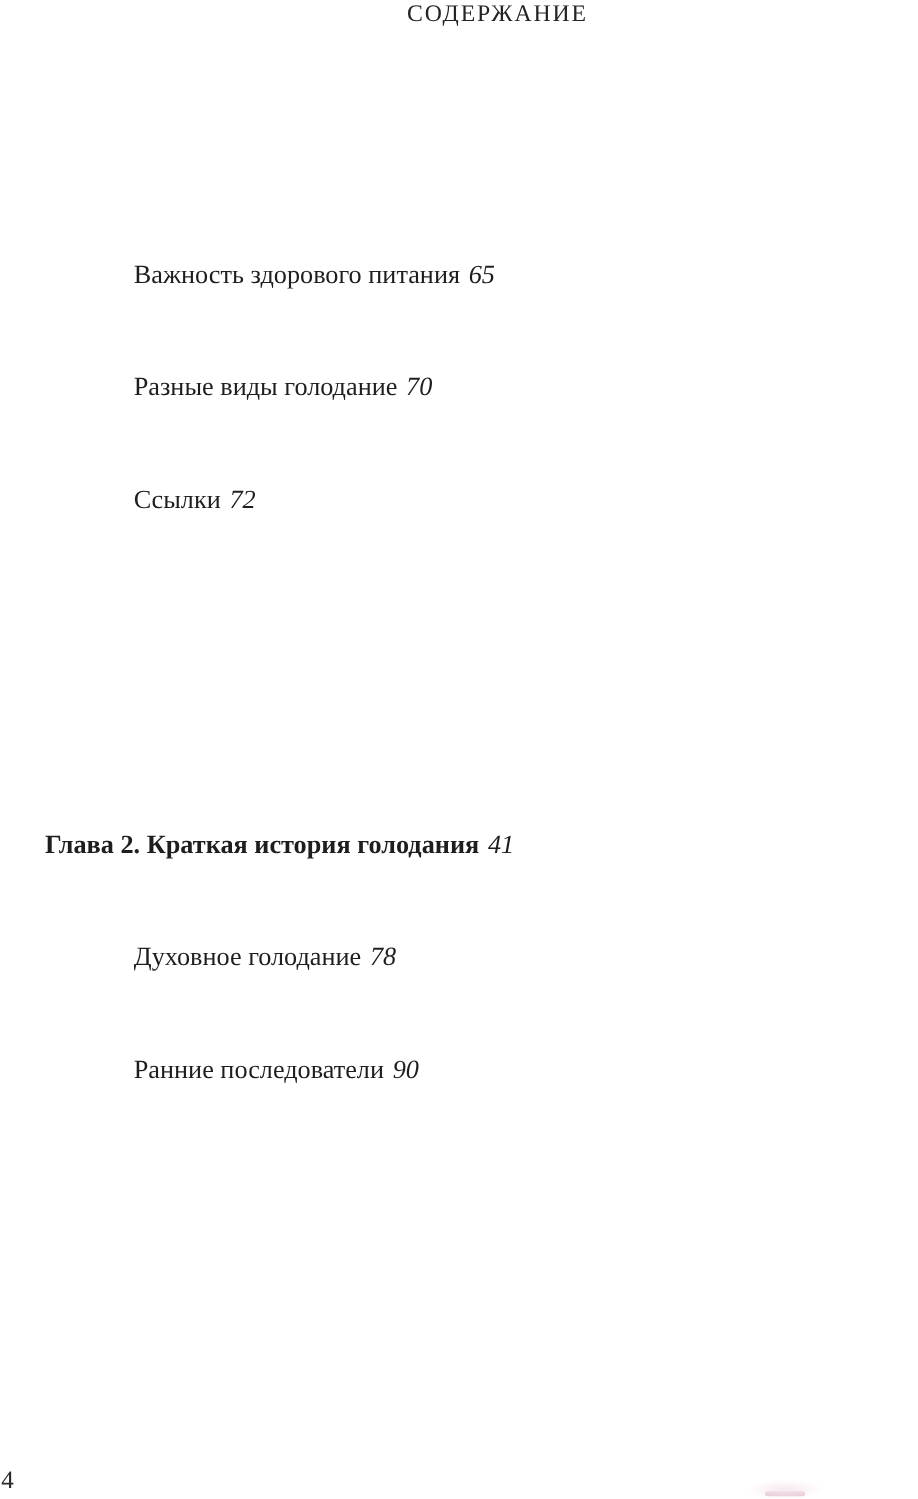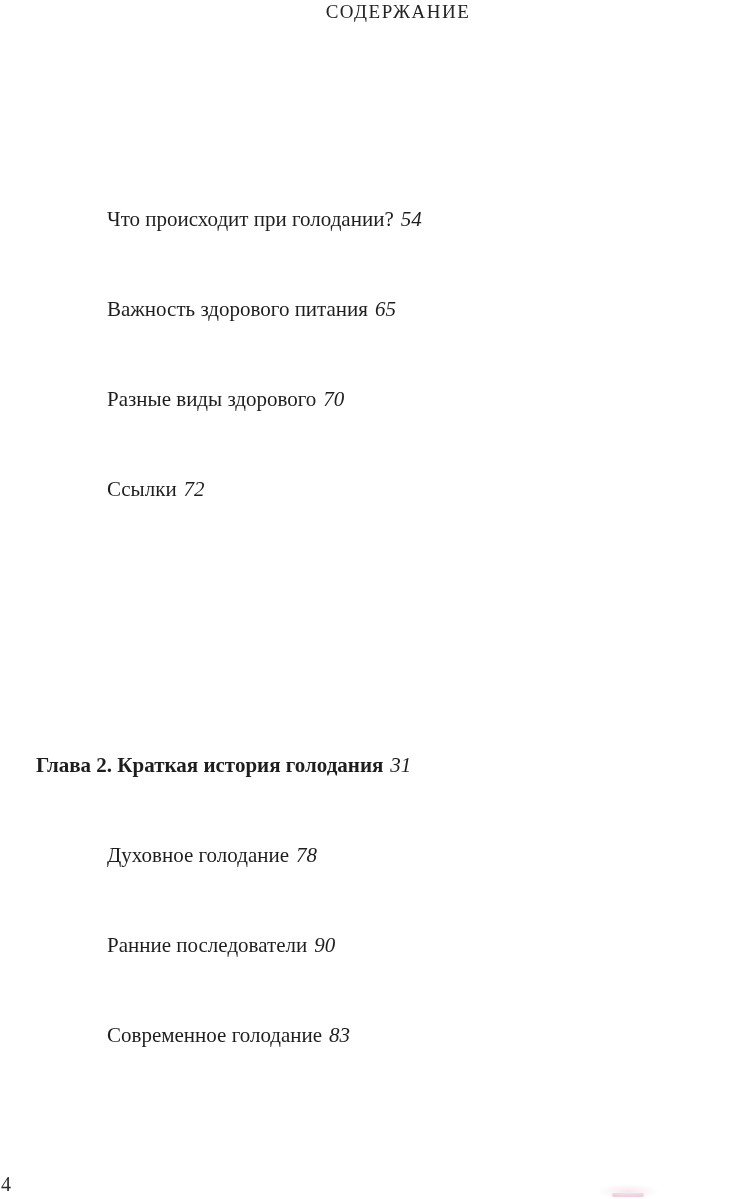--- a/index.html
+++ b/index.html
@@ -32,31 +32,29 @@
 </head>
 <body>
 
 <div class="page">
 
   <div class="header">СОДЕРЖАНИЕ</div>
 
   <main class="toc">
 
     <section class="sec s1">
-      <div class="line item"><span class="t">Что происходит при голодании?</span><span class="num">54</span></div>
       <div class="line item"><span class="t">Важность здорового питания</span><span class="num">65</span></div>
-      <div class="line item"><span class="t">Разные виды здорового</span><span class="num">70</span></div>
+      <div class="line item"><span class="t">Разные виды голодание</span><span class="num">70</span></div>
       <div class="line item"><span class="t">Ссылки</span><span class="num">72</span></div>
     </section>
 
     <section class="sec s2">
-      <div class="line chapter"><span class="t">Глава 2. Краткая история голодания</span><span class="num">31</span></div>
+      <div class="line chapter"><span class="t">Глава 2. Краткая история голодания</span><span class="num">41</span></div>
       <div class="line item"><span class="t">Духовное голодание</span><span class="num">78</span></div>
       <div class="line item"><span class="t">Ранние последователи</span><span class="num">90</span></div>
-      <div class="line item"><span class="t">Современное голодание</span><span class="num">83</span></div>
       
     </section>
 
     
 
     
 
     
 
   </main>

